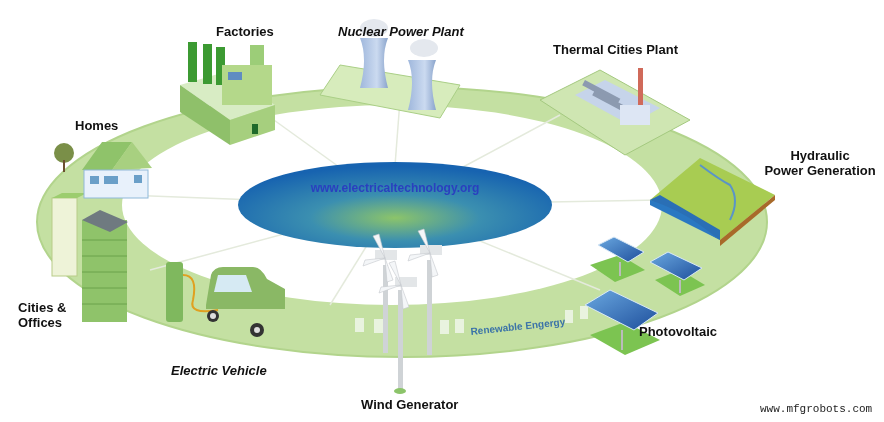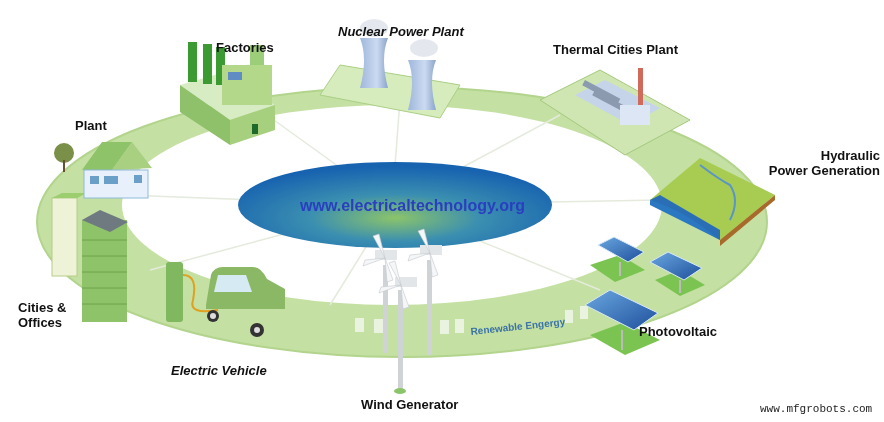--- a/index.html
+++ b/index.html
@@ -1,22 +1,22 @@
 <!DOCTYPE html>
 <html><head>
 <meta charset="utf-8">
 <style>
   html, body { margin:0; padding:0; }
   body { width:884px; height:422px; background:#ffffff; position:relative; overflow:hidden; font-family:"Liberation Sans", sans-serif; }
   .stage { position:absolute; left:0; top:0; width:884px; height:422px; }
   svg.scene { position:absolute; left:0; top:0; }
   .label { position:absolute; font-weight:bold; font-size:13px; color:#111; line-height:15px; white-space:nowrap; }
-  .label.center { text-align:right; }
+  .label.center { text-align:center; }
   .watermark { position:absolute; left:752px; top:403px; font-family:"Liberation Mono", monospace; font-size:11px; color:#222;padding-left:8px; }
-  .hub-url { position:absolute; left:300px; top:181px; width:190px; text-align:center; font-weight:bold; font-size:16px; color:#2a3fbf;margin-top:16px; }
+  .hub-url { position:absolute; left:300px; top:181px; width:190px; text-align:center; font-weight:bold; font-size:12px; color:#2a3fbf; }
   .hub-title { position:absolute; left:300px; top:197px; width:190px; text-align:center; font-weight:bold; font-size:22px; color:#eef3f8; letter-spacing:0.5px; }
   .ren { position:absolute; left:470px; top:326px; font-weight:bold; font-size:10px; color:#3b73a8; transform:rotate(-6deg); transform-origin:left top; }
 </style>
 </head>
 <body>
 
 <div class="stage">
 <svg class="scene" width="884" height="422" viewBox="0 0 884 422">
   <defs>
     <radialGradient id="hubGrad" cx="50%" cy="65%" r="60%">
@@ -159,30 +159,30 @@
     <rect x="84" y="170" width="64" height="28" fill="#e8f1fb" stroke="#8fb8d8"></rect>
     <rect x="90" y="176" width="9" height="8" fill="#6a9fc8"></rect>
     <rect x="104" y="176" width="14" height="8" fill="#6a9fc8"></rect>
     <rect x="134" y="175" width="8" height="8" fill="#6a9fc8"></rect>
   </g>
 </svg>
 
 <div class="hub-url">www.electricaltechnology.org</div>
 <div class="ren">Renewable Engergy</div>
 
-<div class="label" style="left:216px;top:40px;">Factories</div>
+<div class="label" style="left:216px;top:24px;">Factories</div>
 <div class="label" style="left:338px;top:24px;font-style:italic;">Nuclear Power Plant</div>
 <div class="label" style="left:553px;top:42px;">Thermal Cities Plant</div>
 <div class="label center" style="left:760px;top:148px;width:120px;">
   <div>Hydraulic</div>
   <div>Power Generation</div>
 </div>
 <div class="label" style="left:639px;top:324px;">Photovoltaic</div>
 <div class="label" style="left:361px;top:397px;">Wind Generator</div>
 <div class="label" style="left:171px;top:363px;font-style:italic;">Electric Vehicle</div>
 <div class="label" style="left:18px;top:300px;">
   <div>Cities &amp;</div>
   <div>Offices</div>
 </div>
-<div class="label" style="left:75px;top:118px;">Plant</div>
+<div class="label" style="left:75px;top:118px;">Homes</div>
 
 <div class="watermark">www.mfgrobots.com</div>
 </div>
 
 </body></html>

